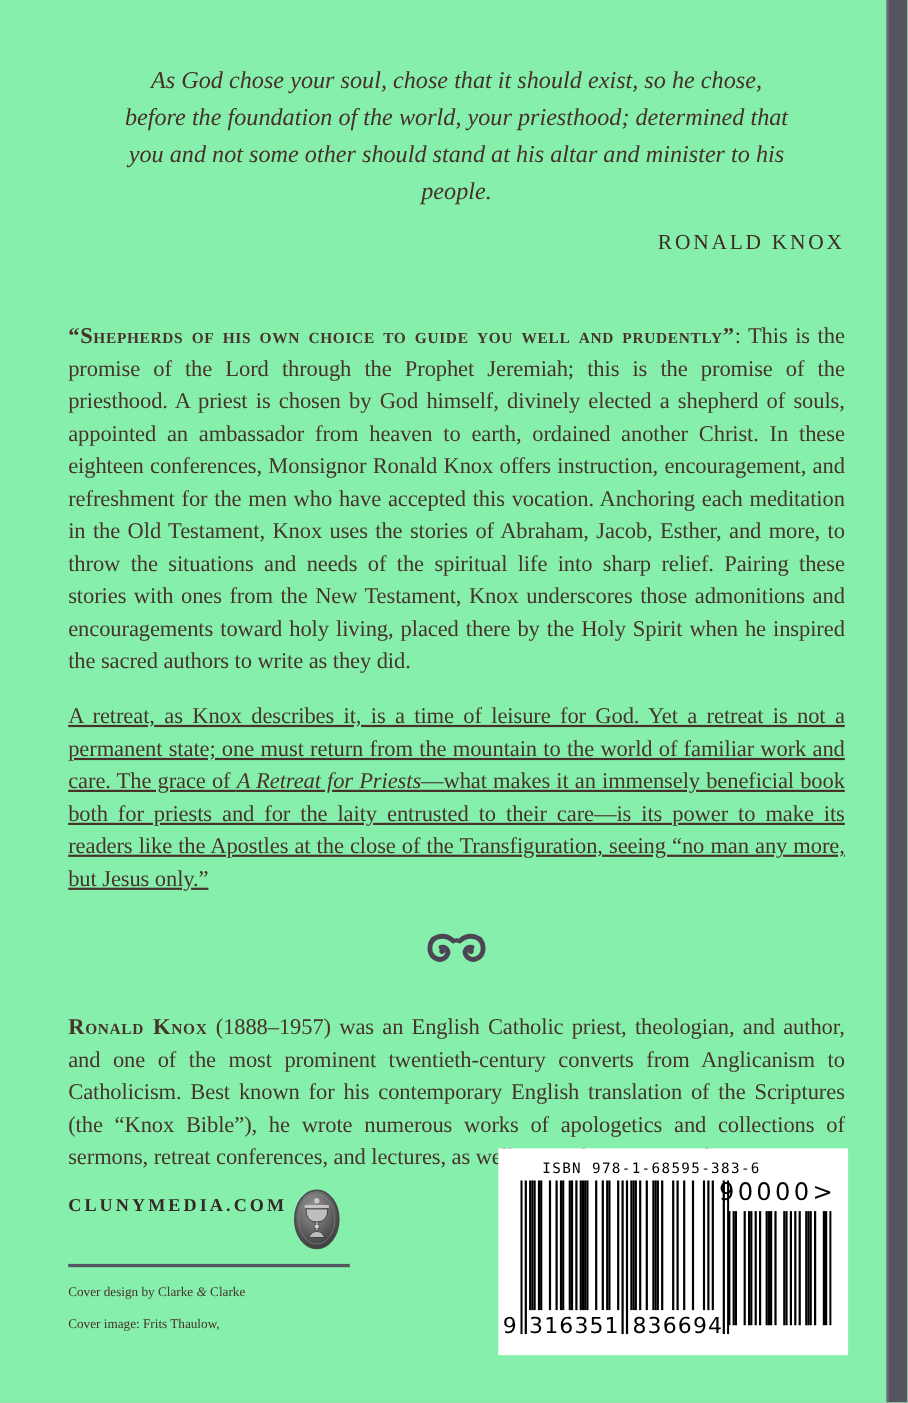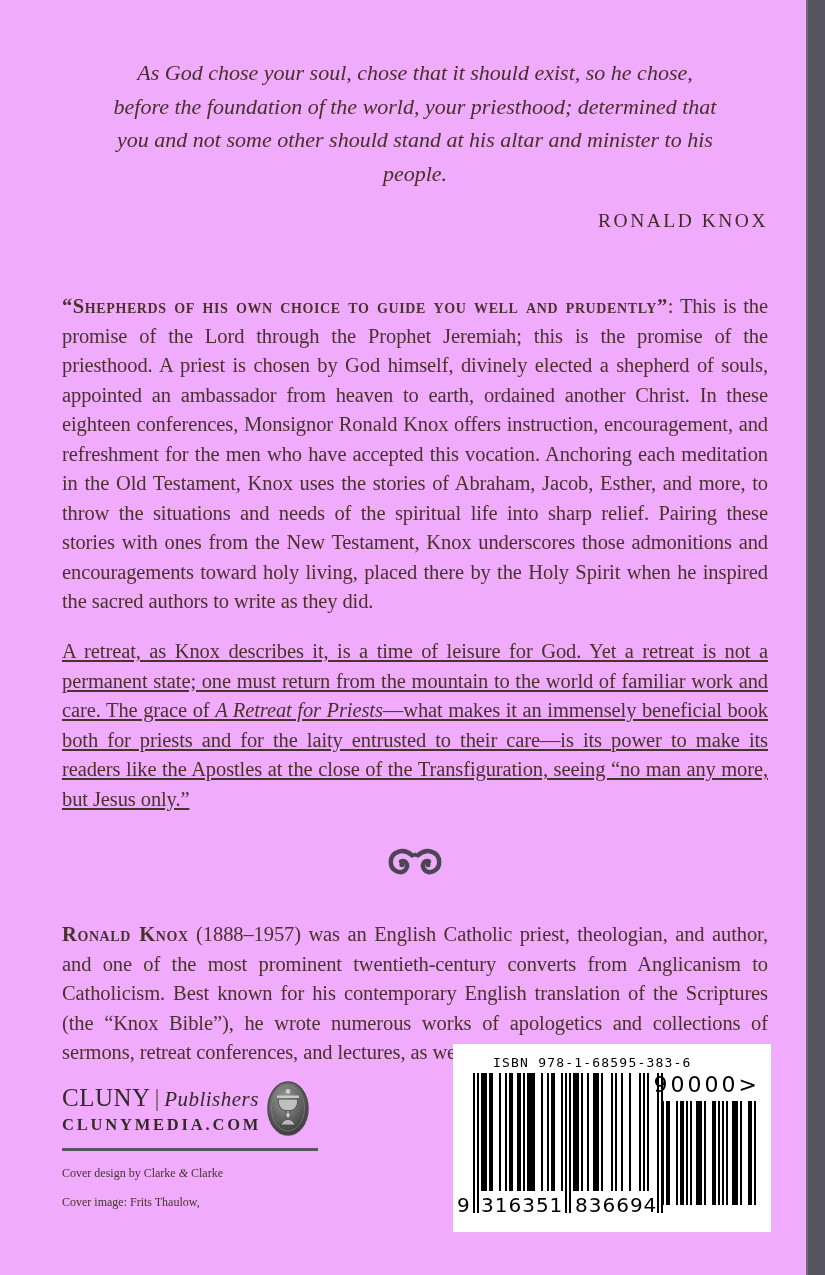--- a/index.html
+++ b/index.html
@@ -6,21 +6,21 @@
   body{
     width:825px;height:1275px;
     background:#c8c2b8;
     font-family:"Liberation Serif", serif;
     position:relative;
     overflow:hidden;
   }
   .cover{
     position:absolute;inset:0;
     width:825px;height:1275px;
-    background:#f0abfc;
+    background:#86efac;
   }
   .spine-strip{
     position:absolute;top:0;right:0;bottom:0;
     width:17px;
     background:#56545f;
     border-left:2px solid #6e6c77;
   }
   .content{
     position:absolute;left:62px;top:0;width:706px;
     color:#48332b;
@@ -146,21 +146,20 @@
       </svg>
     </div>
 
     <p class="para bio"><span class="bio-lead">Ronald Knox</span><span> (1888–1957) was an English Catholic priest, theologian, and author, and one of the most prominent twentieth-century converts from Anglicanism to Catholicism. Best known for his contemporary English translation of the Scriptures (the “Knox Bible”), he wrote numerous works of apologetics and collections of sermons, retreat conferences, and lectures, as well as six detective novels.</span></p>
 
   </div>
 
   <div class="pub-block">
     <div class="pub-row">
       <div>
-        <div class="pub-name-line"><span>CLUNY</span><span class="pub-sep">|</span><span class="pub-desc">Publishers</span></div>
         <div class="pub-site">CLUNYMEDIA.COM</div>
       </div>
       <div class="emblem">
         <svg width="44" height="57" viewBox="0 0 44 57" aria-hidden="true">
           <defs>
             <radialGradient id="emg" cx="42%" cy="32%" r="75%">
               <stop offset="0%" stop-color="#9a9a9a"></stop>
               <stop offset="55%" stop-color="#616161"></stop>
               <stop offset="100%" stop-color="#333333"></stop>
             </radialGradient>

